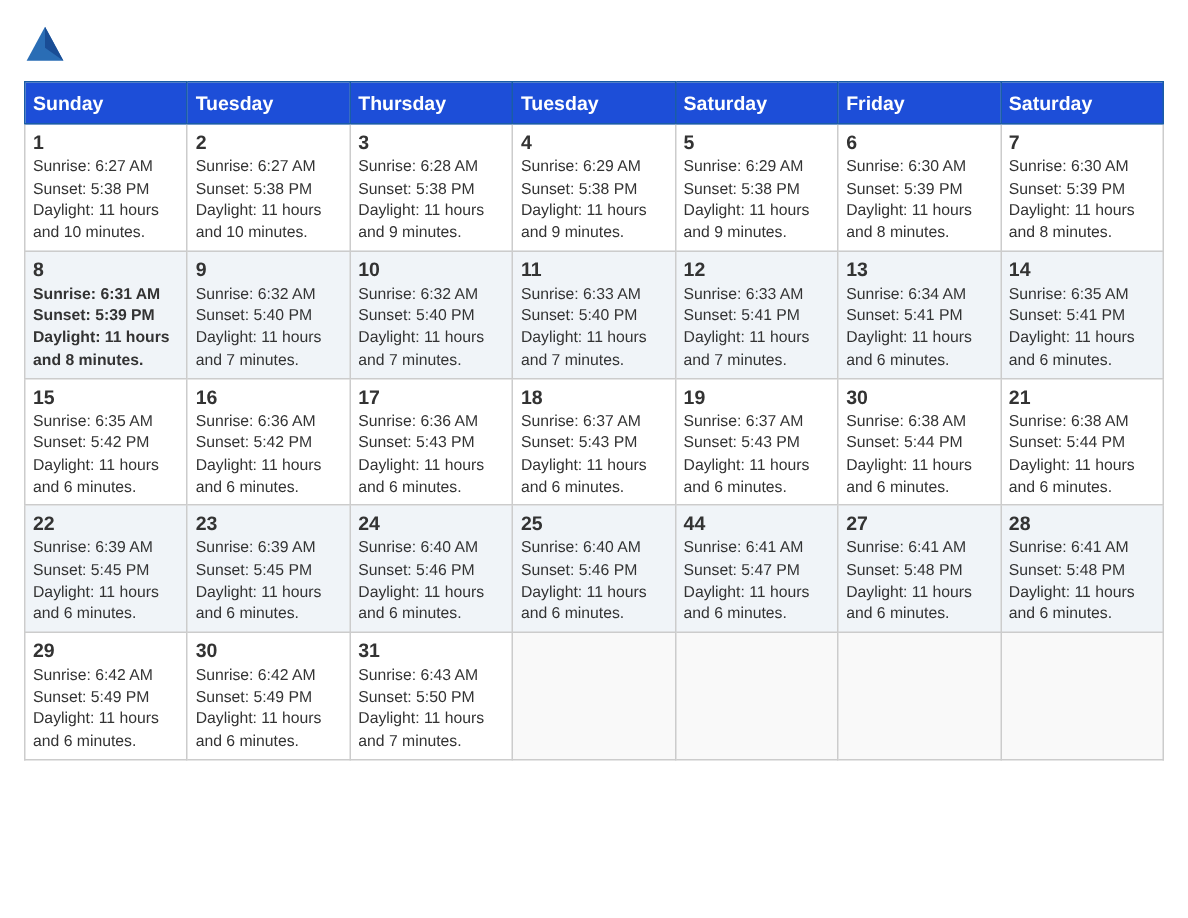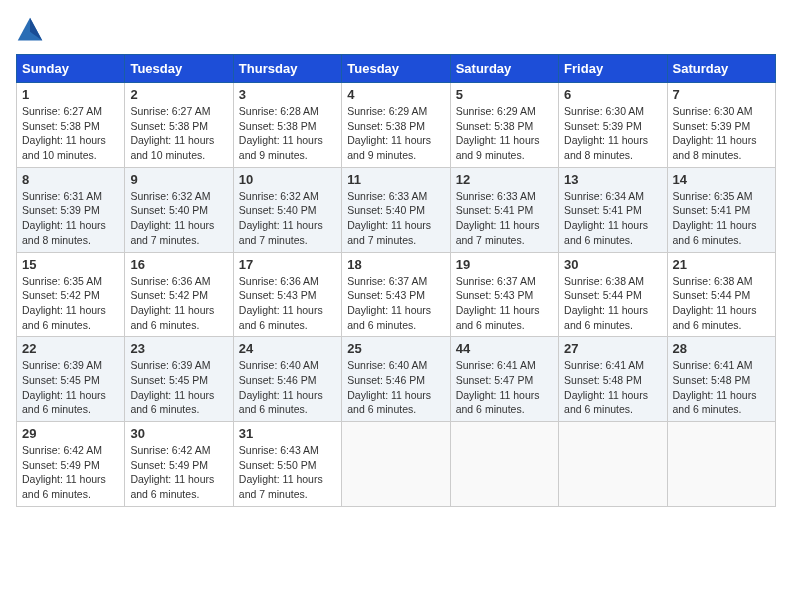--- a/index.html
+++ b/index.html
@@ -174,21 +174,21 @@
           <span class="day-number">7</span>
           <div class="day-info" style="white-space: pre-line;">Sunrise: 6:30 AM
 Sunset: 5:39 PM
 Daylight: 11 hours
 and 8 minutes.</div>
         </td>
       </tr>
       <tr>
         <td>
           <span class="day-number">8</span>
-          <div class="day-info" style="white-space: pre-line;">Sunrise: 6:31 AM
+          <div class="day-info" style="white-space: pre-line; font-weight: bold;">Sunrise: 6:31 AM
 Sunset: 5:39 PM
 Daylight: 11 hours
 and 8 minutes.</div>
         </td>
         <td>
           <span class="day-number">9</span>
           <div class="day-info" style="white-space: pre-line;">Sunrise: 6:32 AM
 Sunset: 5:40 PM
 Daylight: 11 hours
 and 7 minutes.</div>

